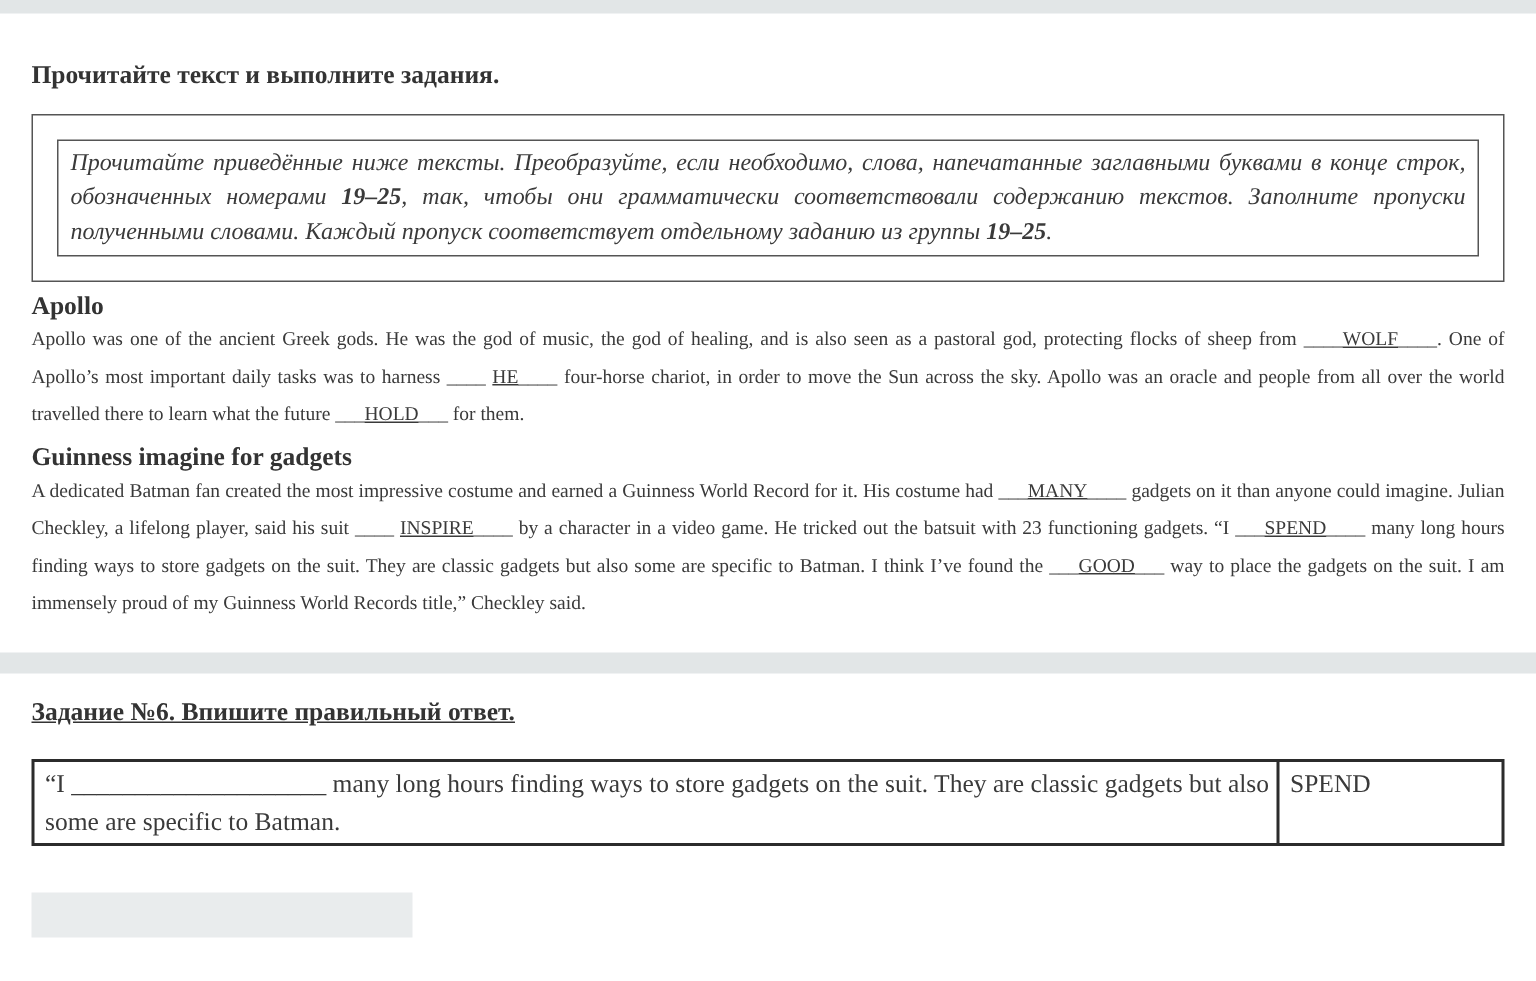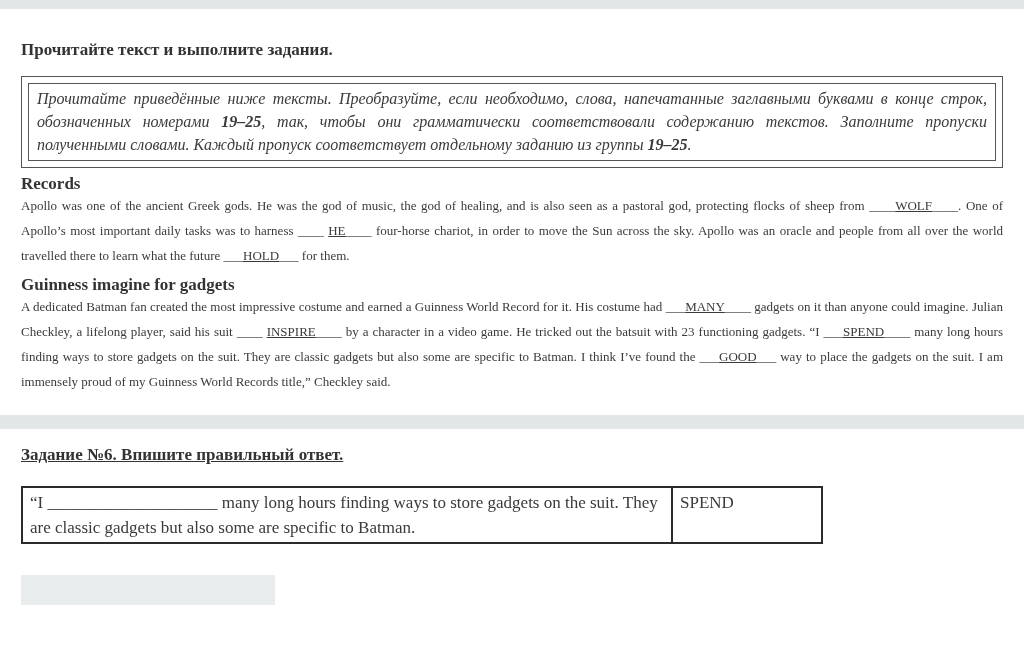--- a/index.html
+++ b/index.html
@@ -12,21 +12,21 @@
 
   .content { padding:0 21px; }
 
   .page-heading {
     font-size:17px; font-weight:bold; color:#333;
     margin-top:31px; margin-bottom:16px;
   }
 
   .instruction-box {
     border:1px solid #555;
-    padding:6px;
+    padding:16px;
   }
   .instruction-box-inner {
     border:1px solid #555;
     padding:3px 8px 4px 8px;
     font-style:italic;
     font-size:16px;
     line-height:23px;
     text-align:justify;
   }
   .instruction-box-inner .b { font-weight:bold; }
@@ -42,21 +42,21 @@
   .kw { text-decoration:underline; }
 
   .task-heading {
     font-size:17px; font-weight:bold; color:#333;
     margin-top:16px; margin-bottom:21px;text-decoration:underline;
   }
 
   .answer-table {
     display:flex;
     border:2px solid #2b2b2b;
-    width:802px;
+    width:982px;
   }
   .answer-table .cell-sentence {
     flex:1;
     padding:2px 4px 2px 7px;
     font-size:17px; line-height:25px;
     min-height:49px;
   }
   .answer-table .cell-keyword {
     width:150px;
     border-left:2px solid #2b2b2b;
@@ -80,21 +80,21 @@
 <div class="gray-band top-bar"></div>
 
 <div class="content">
 
   <div class="page-heading">Прочитайте текст и выполните задания.</div>
 
   <div class="instruction-box">
     <div class="instruction-box-inner"><span>Прочитайте приведённые ниже тексты. Преобразуйте, если необходимо, слова, напечатанные заглавными буквами в конце строк, обозначенных номерами </span><span class="b">19–25</span><span>, так, чтобы они грамматически соответствовали содержанию текстов. Заполните пропуски полученными словами. Каждый пропуск соответствует отдельному заданию из группы </span><span class="b">19–25</span><span>.</span></div>
   </div>
 
-  <div class="text-heading">Records</div>
+  <div class="text-heading">Apollo</div>
   <div class="text-paragraph"><span>Apollo was one of the ancient Greek gods. He was the god of music, the god of healing, and is also seen as a pastoral god, protecting flocks of sheep from ____</span><span class="kw">WOLF</span><span>____. One of Apollo’s most important daily tasks was to harness ____ </span><span class="kw">HE</span><span>____ four-horse chariot, in order to move the Sun across the sky. Apollo was an oracle and people from all over the world travelled there to learn what the future ___</span><span class="kw">HOLD</span><span>___ for them.</span></div>
 
   <div class="text-heading">Guinness imagine for gadgets</div>
   <div class="text-paragraph"><span>A dedicated Batman fan created the most impressive costume and earned a Guinness World Record for it. His costume had ___</span><span class="kw">MANY</span><span>____ gadgets on it than anyone could imagine. Julian Checkley, a lifelong player, said his suit ____ </span><span class="kw">INSPIRE</span><span>____ by a character in a video game. He tricked out the batsuit with 23 functioning gadgets.  “I ___</span><span class="kw">SPEND</span><span>____ many long hours finding ways to store gadgets on the suit. They are classic gadgets but also some are specific to Batman. I think I’ve found the ___</span><span class="kw">GOOD</span><span>___ way to place the gadgets on the suit. I am immensely proud of my Guinness World Records title,” Checkley said.</span></div>
 
 </div>
 
 <div class="gray-band section-divider"></div>
 
 <div class="content">

